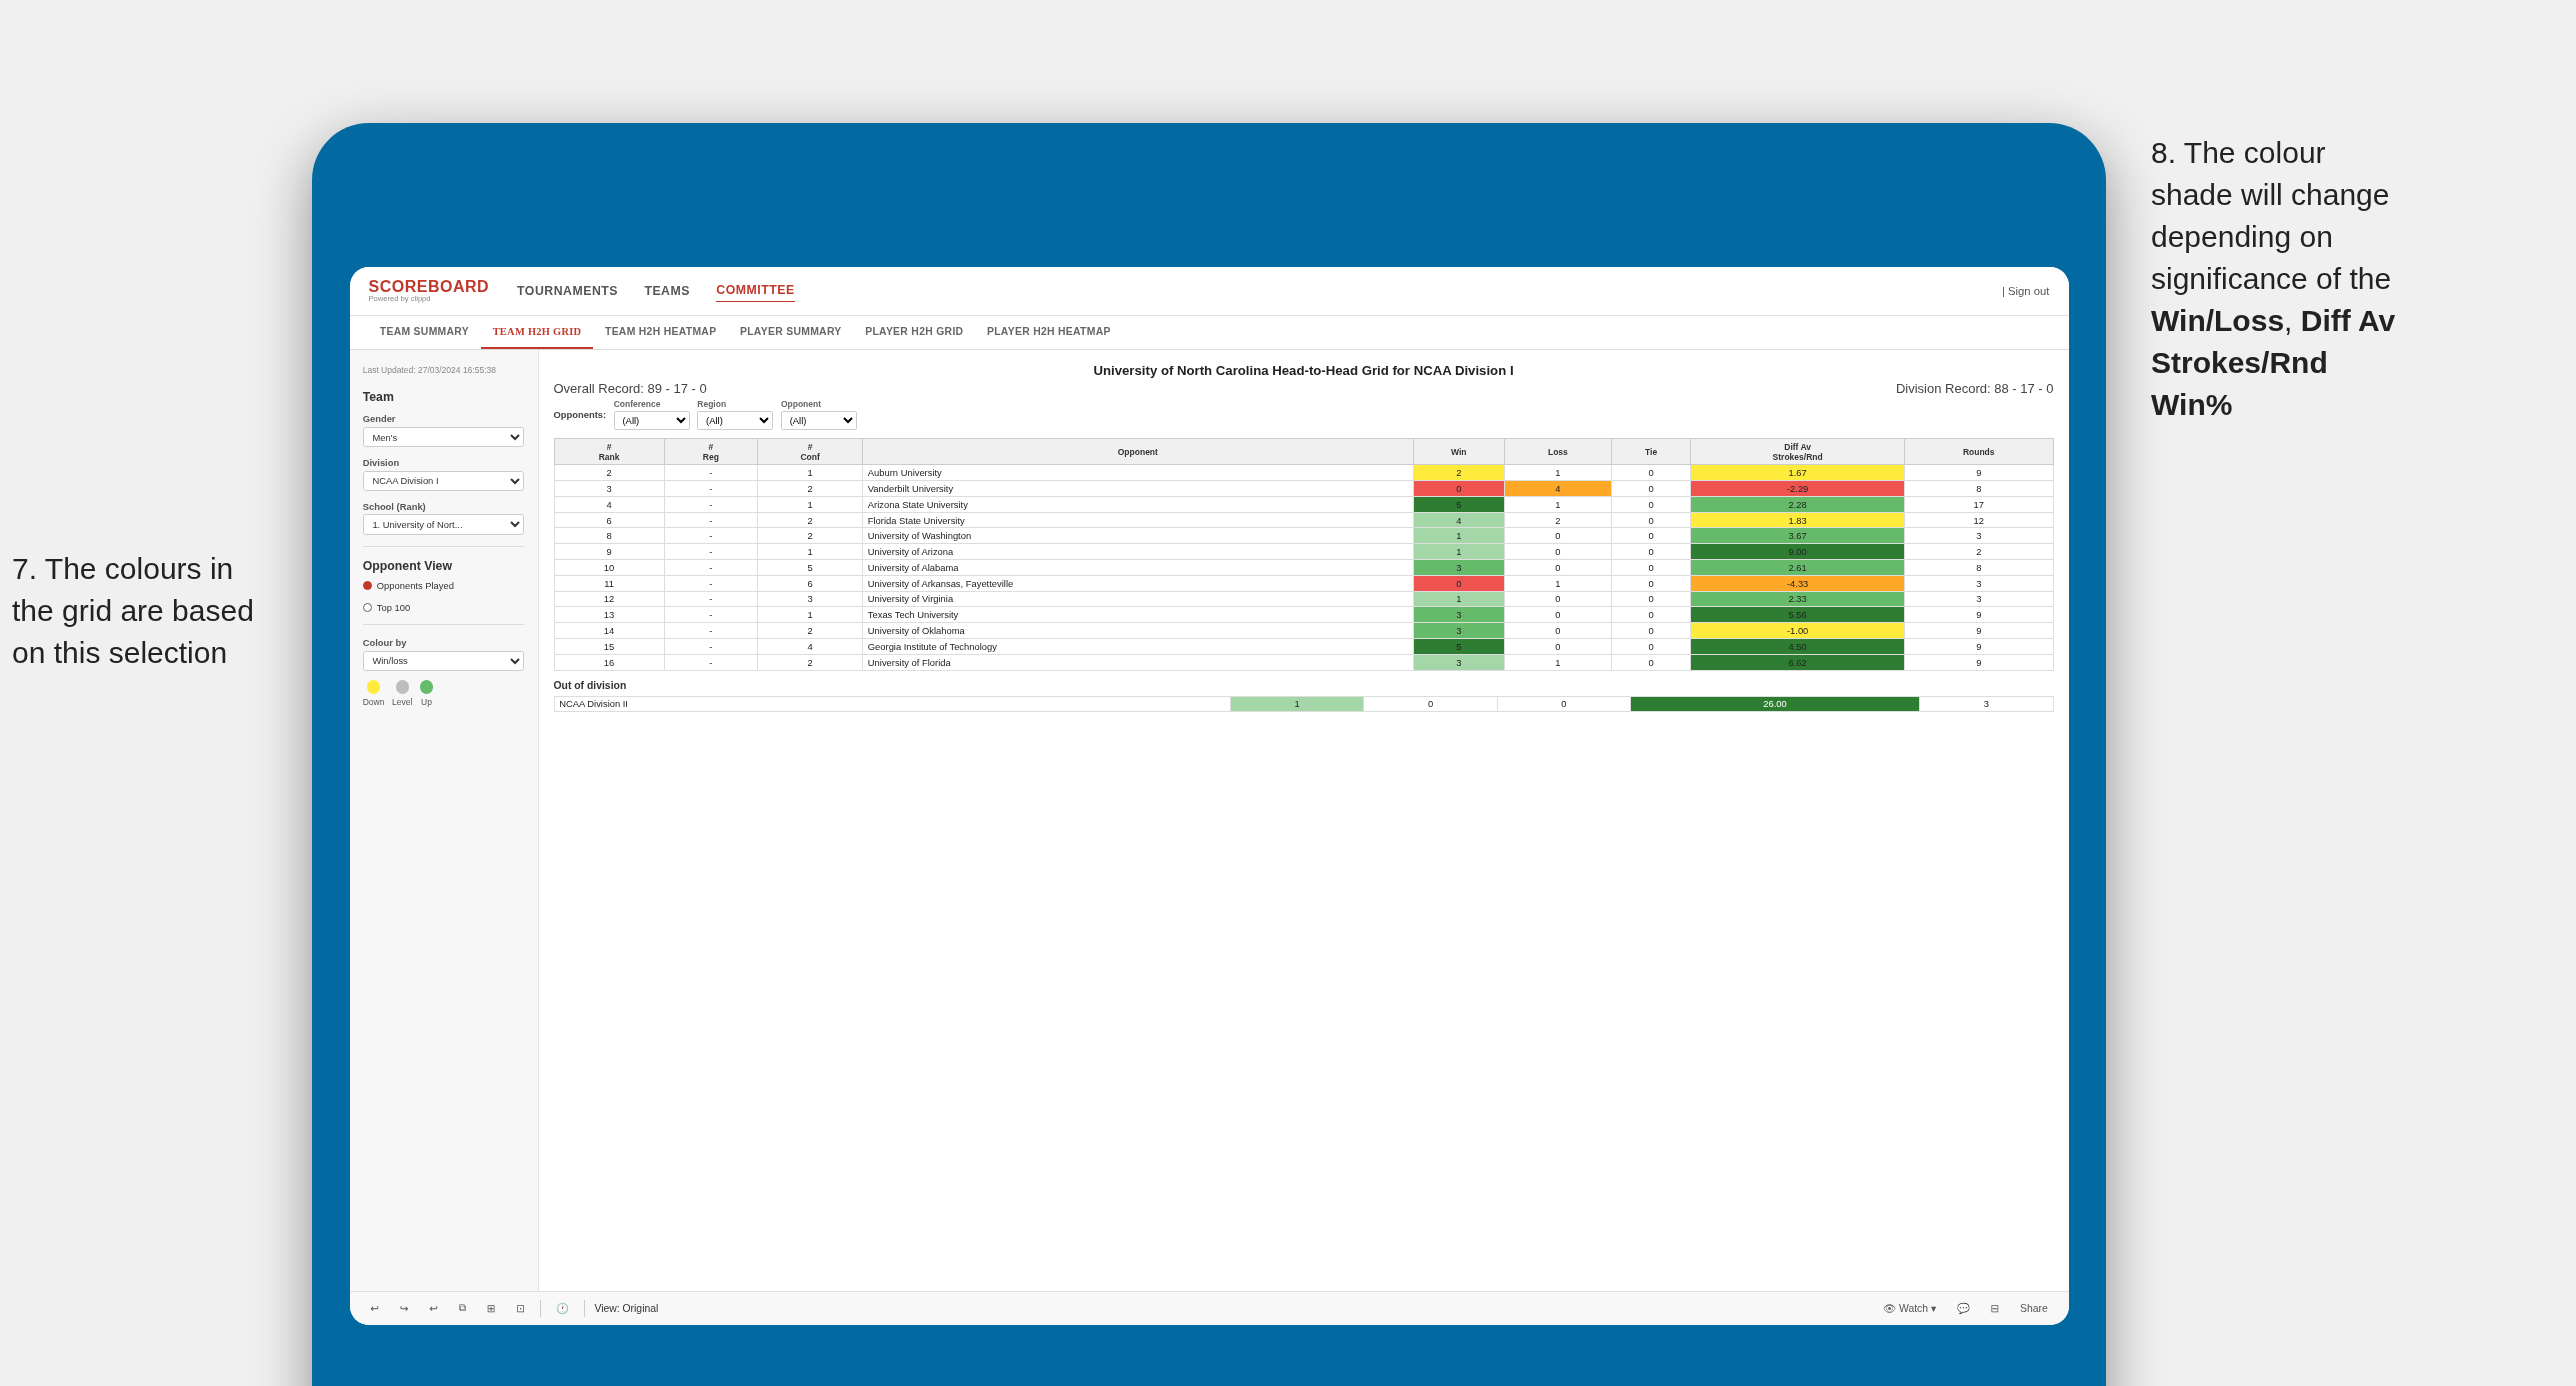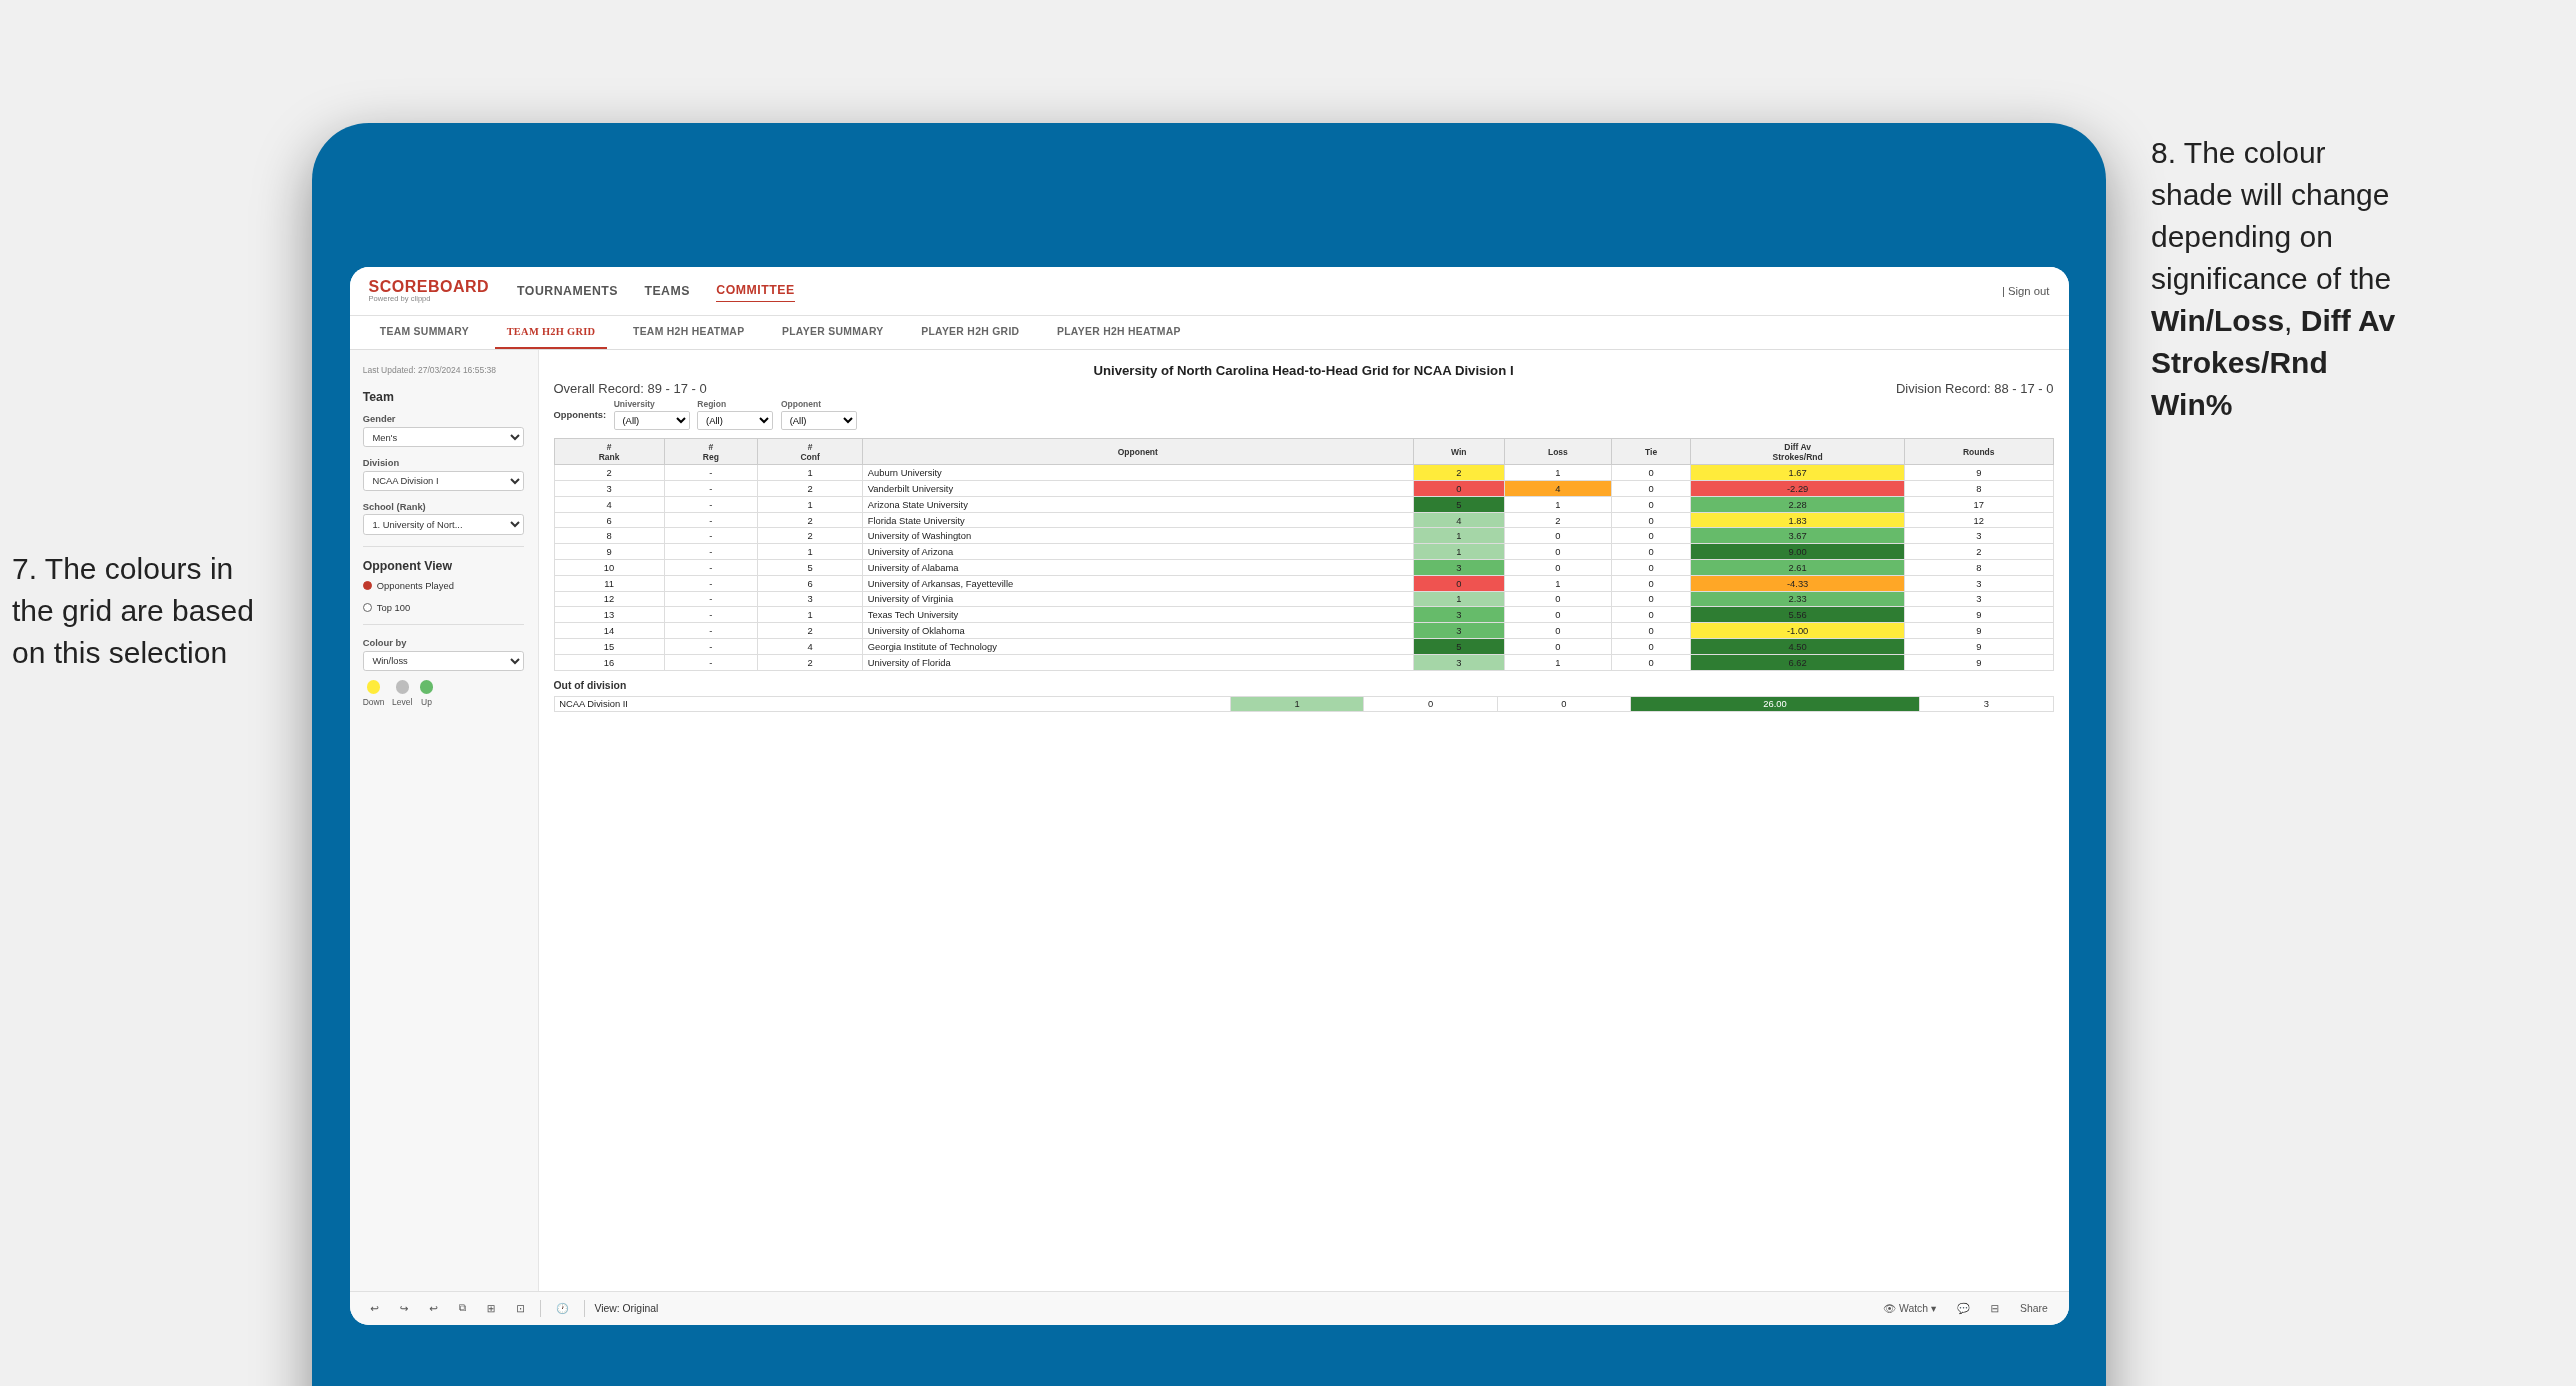--- a/index.html
+++ b/index.html
@@ -132,21 +132,21 @@
 
     
     .sub-nav {
       background: #fff;
       border-bottom: 0.9px solid #ddd;
       display: flex;
       align-items: center;
       padding: 0 19px;
       height: 34px;
       flex-shrink: 0;
-      gap: 15px;
+      gap: 1px;
     }
 
     .sub-nav-item {
       font-size: 10.4px;
       font-weight: 600;
       color: #666;
       text-transform: uppercase;
       letter-spacing: 0.3px;
       padding: 0 11.3px;
       height: 34px;
@@ -542,21 +542,21 @@
           <span>
             <span>Division Record:</span>
             <span> </span>
             <span>88 - 17 - 0</span>
           </span>
         </div>
 
         <div class="filters-row">
           <span style="font-size:9.4px;font-weight:600;color:#444;">Opponents:</span>
           <div class="filter-group">
-            <span class="filter-label">University</span>
+            <span class="filter-label">Conference</span>
             <select class="filter-select">
               <option>(All)</option>
             </select>
           </div>
           <div class="filter-group">
             <span class="filter-label">Region</span>
             <select class="filter-select">
               <option>(All)</option>
             </select>
           </div>

